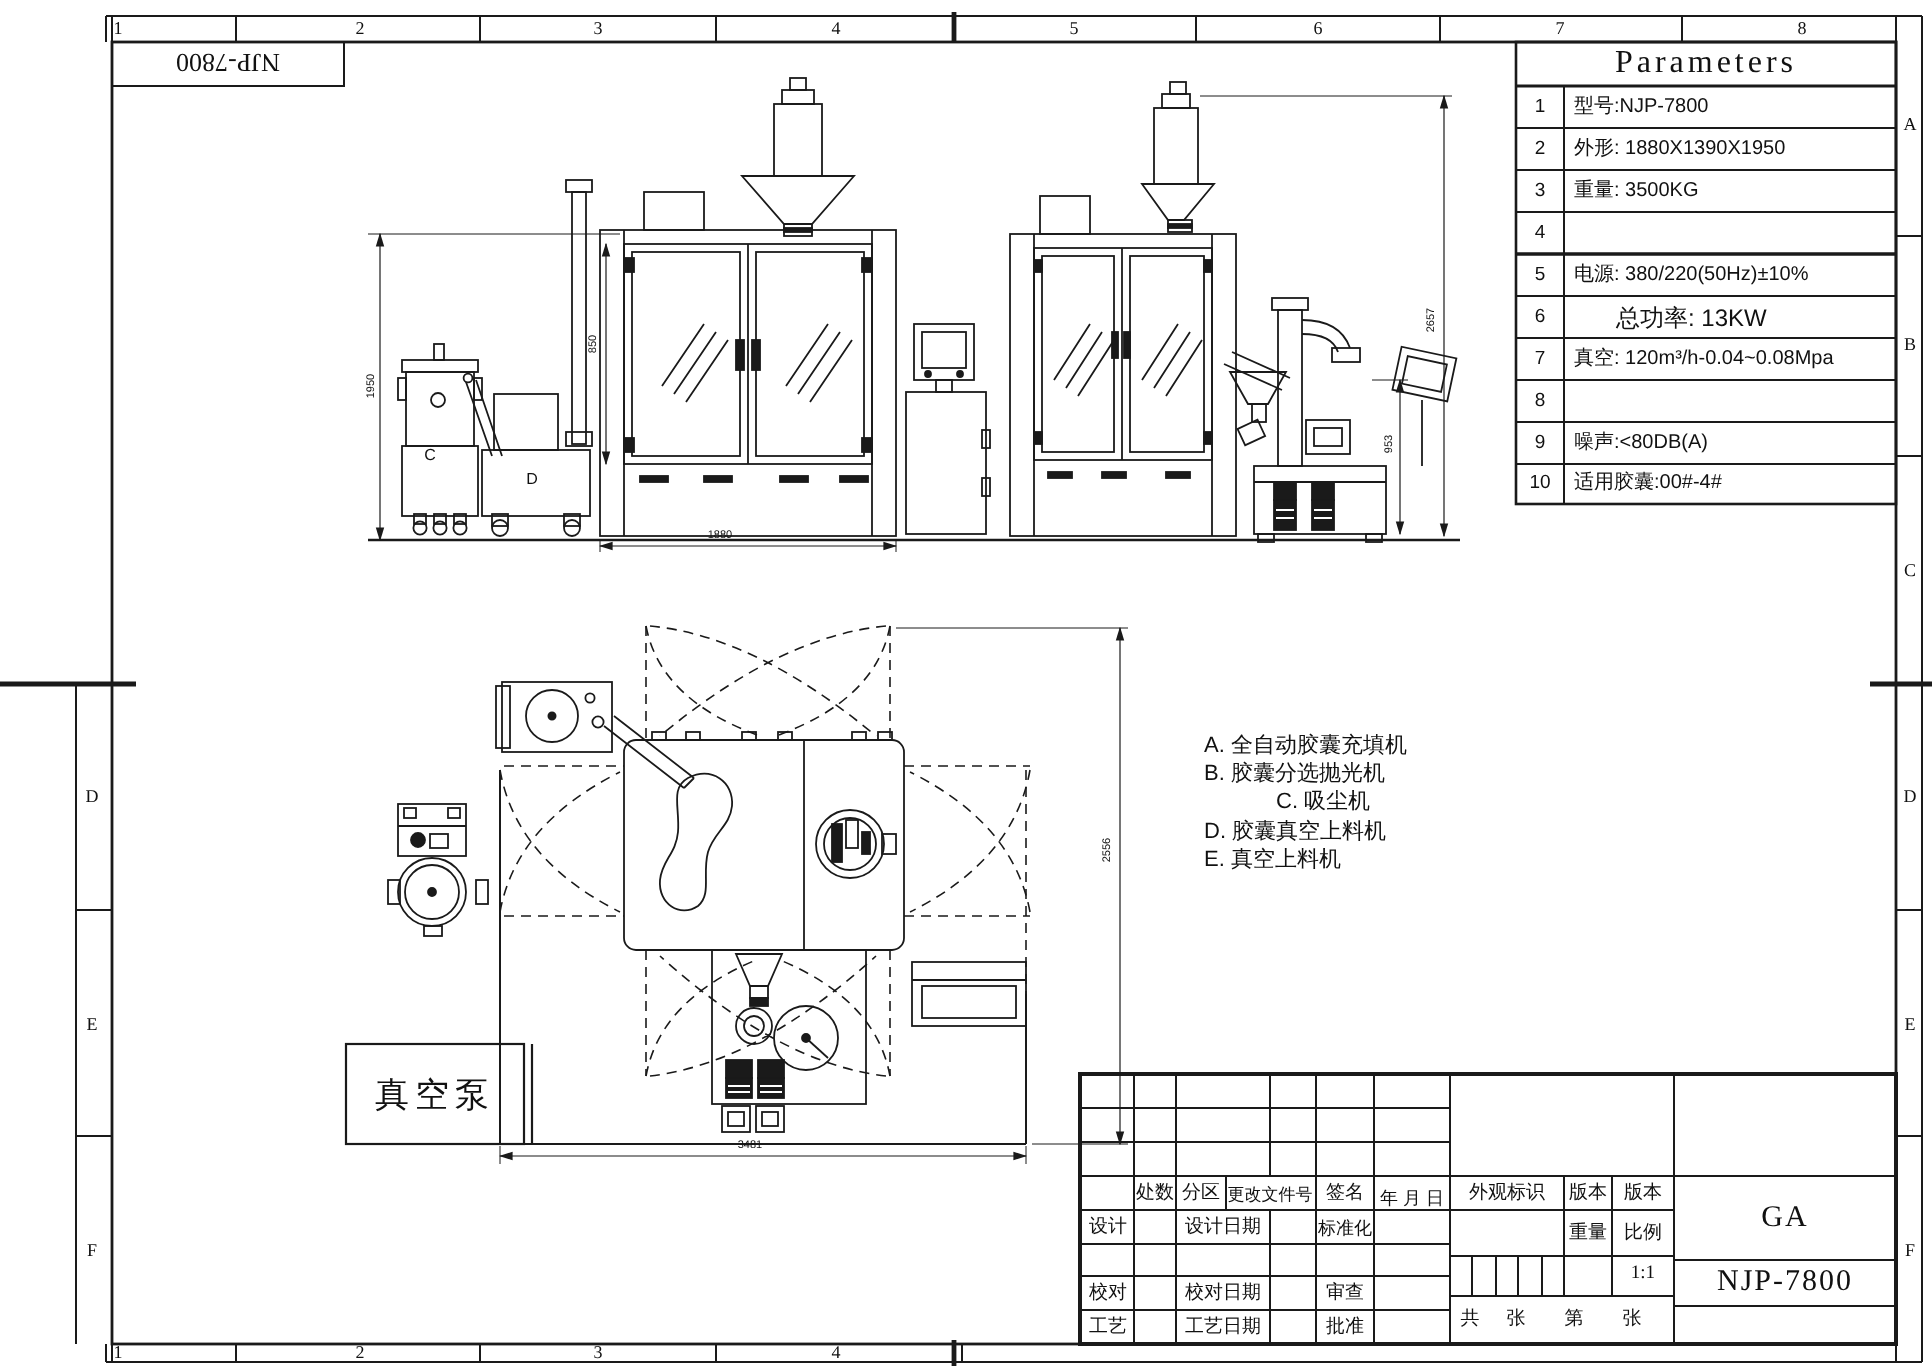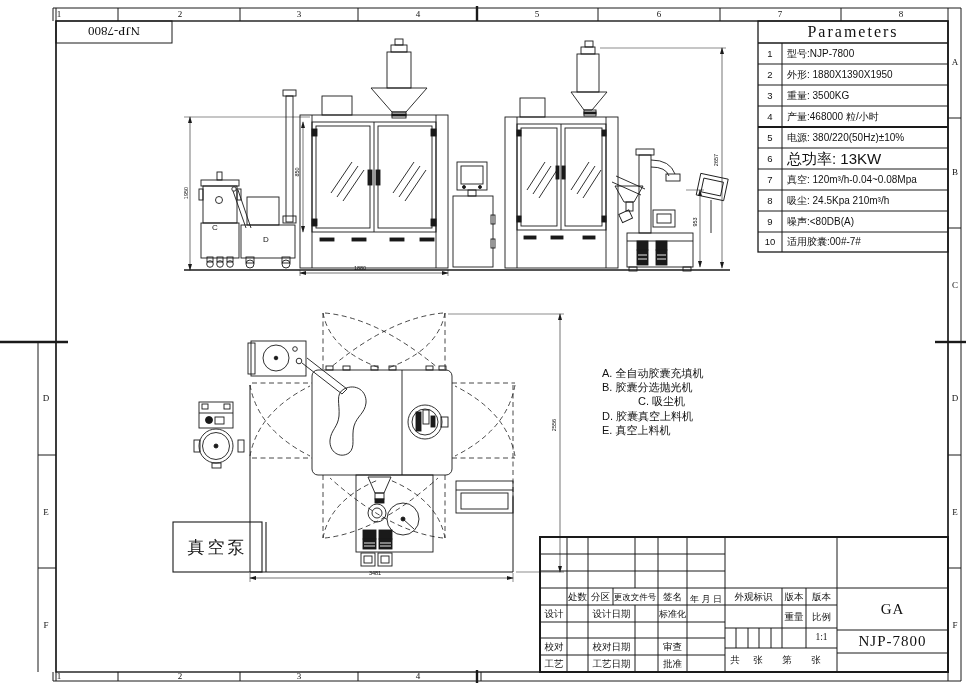--- a/index.html
+++ b/index.html
@@ -345,33 +345,31 @@
 
 <div class="t c sf" style="left:758px;top:21px;width:190px;height:22px;font-size:16px;letter-spacing:2px;">Parameters</div>
 
 <div class="t c" style="left:758px;top:43px;width:24px;height:21px;font-size:9.5px;">1</div>
 <div class="t l" style="left:787px;top:43px;width:158px;height:21px;font-size:10px;">型号:NJP-7800</div>
 <div class="t c" style="left:758px;top:64px;width:24px;height:21px;font-size:9.5px;">2</div>
 <div class="t l" style="left:787px;top:64px;width:158px;height:21px;font-size:10px;">外形: 1880X1390X1950</div>
 <div class="t c" style="left:758px;top:85px;width:24px;height:21px;font-size:9.5px;">3</div>
 <div class="t l" style="left:787px;top:85px;width:158px;height:21px;font-size:10px;">重量: 3500KG</div>
 <div class="t c" style="left:758px;top:106px;width:24px;height:21px;font-size:9.5px;">4</div>
-<div class="t l" style="left:787px;top:106px;width:158px;height:21px;font-size:10px;">产量:468000 粒/小时</div>
 <div class="t c" style="left:758px;top:127px;width:24px;height:21px;font-size:9.5px;">5</div>
 <div class="t l" style="left:787px;top:127px;width:158px;height:21px;font-size:10px;">电源: 380/220(50Hz)±10%</div>
 <div class="t c" style="left:758px;top:148px;width:24px;height:21px;font-size:9.5px;">6</div>
-<div class="t l" style="left:787px;top:148px;width:158px;height:21px;font-size:15px;">总功率: 13KW</div>
+<div class="t l" style="left:808px;top:148px;width:158px;height:21px;font-size:12px;">总功率: 13KW</div>
 <div class="t c" style="left:758px;top:169px;width:24px;height:21px;font-size:9.5px;">7</div>
 <div class="t l" style="left:787px;top:169px;width:158px;height:21px;font-size:10px;">真空: 120m³/h-0.04~0.08Mpa</div>
 <div class="t c" style="left:758px;top:190px;width:24px;height:21px;font-size:9.5px;">8</div>
-<div class="t l" style="left:787px;top:190px;width:158px;height:21px;font-size:10px;">吸尘: 24.5Kpa 210m³/h</div>
 <div class="t c" style="left:758px;top:211px;width:24px;height:21px;font-size:9.5px;">9</div>
 <div class="t l" style="left:787px;top:211px;width:158px;height:21px;font-size:10px;">噪声:&lt;80DB(A)</div>
 <div class="t c" style="left:758px;top:232px;width:24px;height:20px;font-size:9.5px;">10</div>
-<div class="t l" style="left:787px;top:232px;width:158px;height:20px;font-size:10px;">适用胶囊:00#-7#</div>
+<div class="t l" style="left:787px;top:232px;width:158px;height:20px;font-size:10px;">适用胶囊:00#-4#</div>
 
 <div class="t" style="left:602px;top:366px;width:180px;height:80px;">
   <div style="font-size:11px;line-height:14.2px;">A. 全自动胶囊充填机</div>
   <div style="font-size:11px;line-height:14.2px;">B. 胶囊分选抛光机</div>
   <div style="font-size:11px;line-height:14.2px;margin-left:36px;">C. 吸尘机</div>
   <div style="font-size:11px;line-height:14.2px;">D. 胶囊真空上料机</div>
   <div style="font-size:11px;line-height:14.2px;">E. 真空上料机</div>
 </div>
 
 <div class="t c" style="left:207px;top:222px;width:16px;height:12px;font-size:8px;">C</div>

